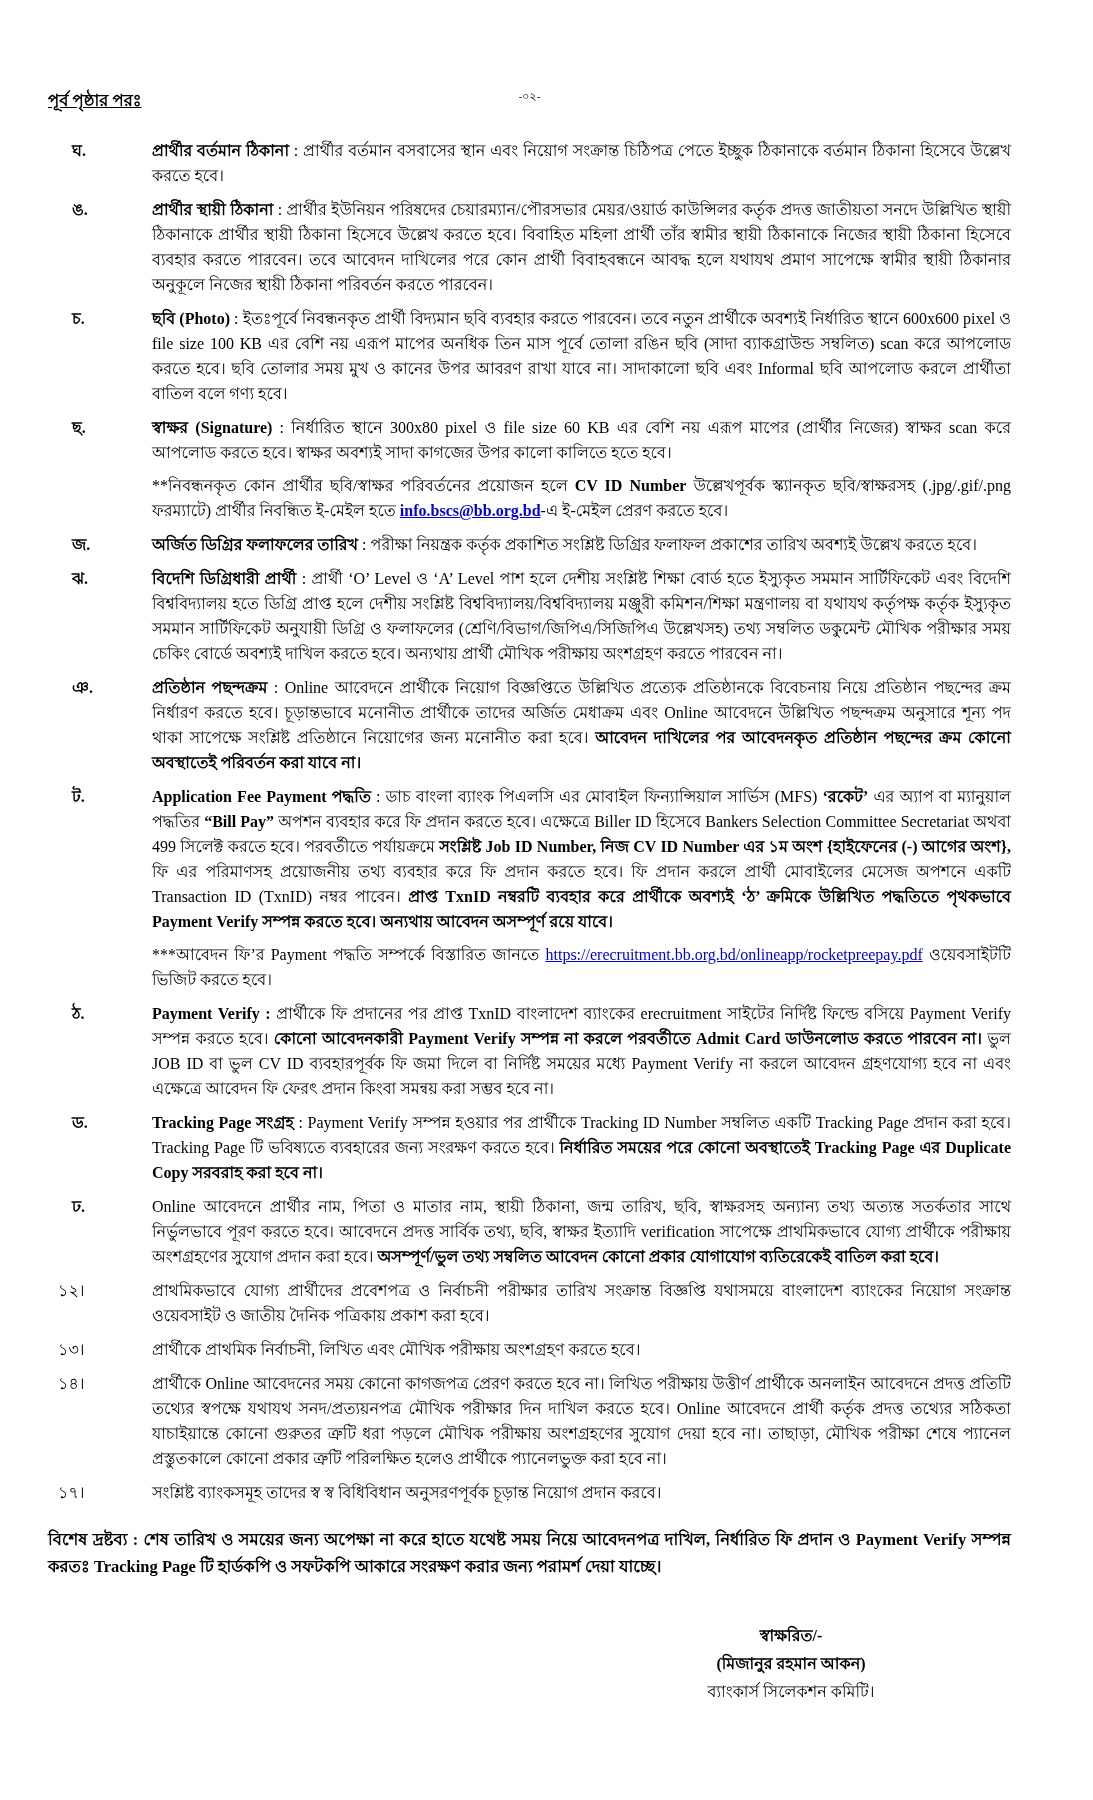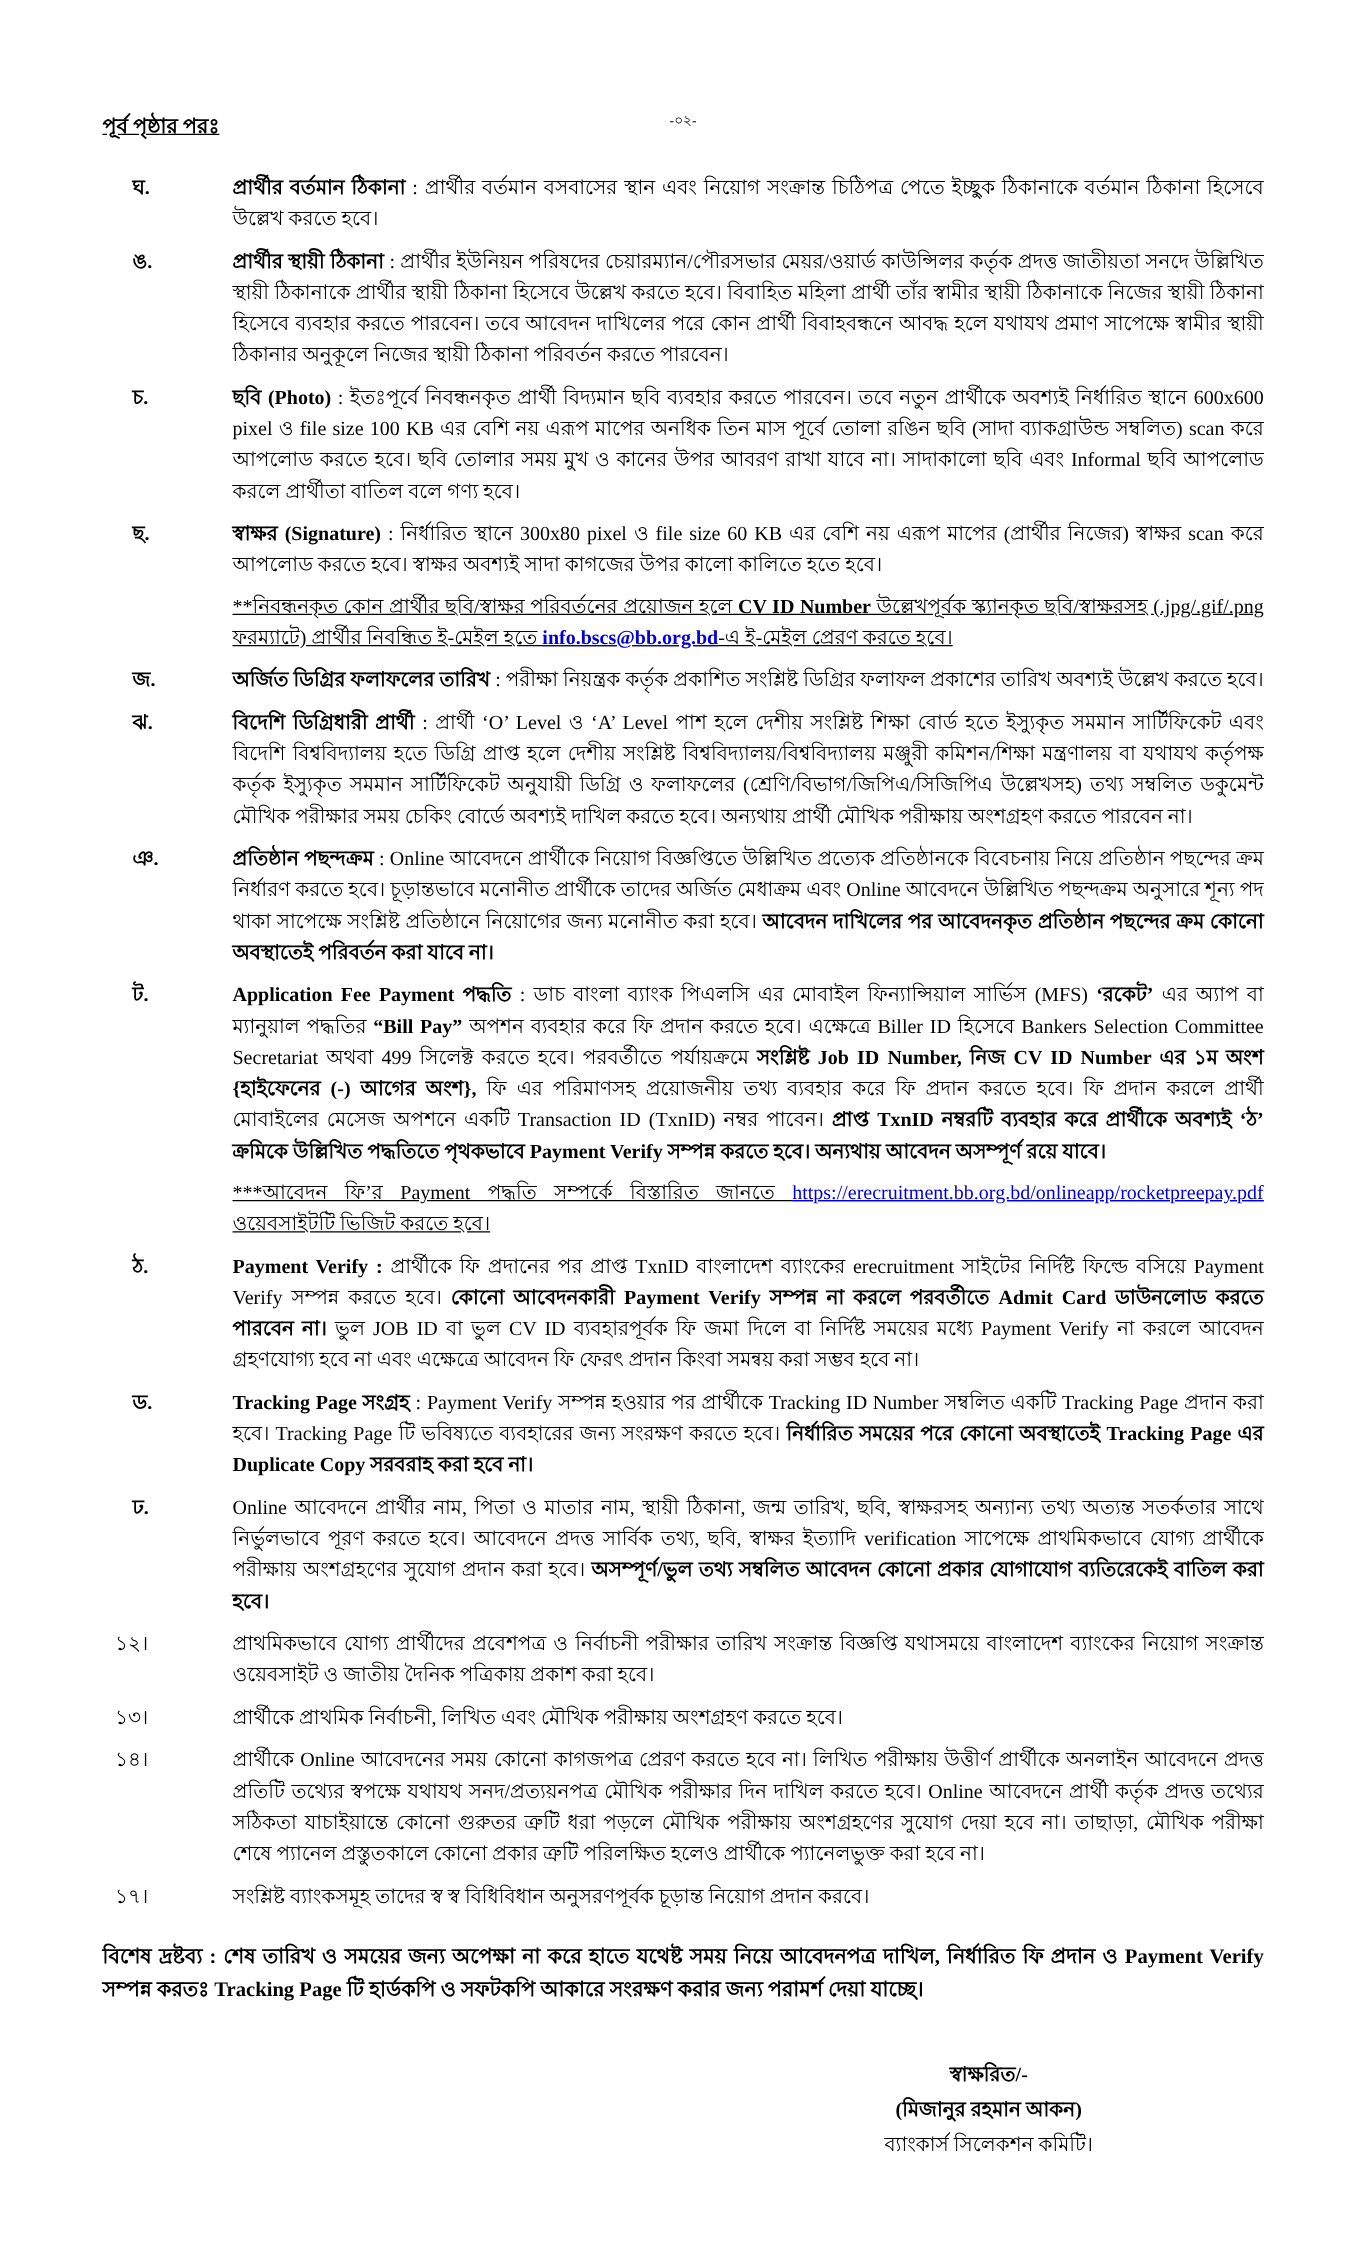--- a/index.html
+++ b/index.html
@@ -7,21 +7,21 @@
     background: #ffffff;
     width: 1093px; height: 1800px;
     overflow: hidden;
     color: #000;
     font-family: "Liberation Serif", "DejaVu Serif", serif;
     font-size: 16px;
   }
   .page {
     box-sizing: border-box;
     width: 1093px; height: 1800px;
-    padding: 88px 82px 0 82px;
+    padding: 88px 82px 0 48px;
     position: relative;
   }
   .header { position: relative; height: 28px; margin-bottom: 22px; }
   .header .cont {
     font-weight: bold;
     text-decoration: underline;
     font-size: 16.5px;
   }
   .header .pagenum {
     position: absolute; left: 0; right: 0; top: 0;
@@ -40,21 +40,21 @@
     font-weight: bold;
     white-space: nowrap;
   }
   .item.num .label {
     padding-left: 10px;
     flex-basis: 54px;
     font-weight: normal;
   }
   .item .body { flex: 1; text-align: justify; margin-left: 40px; }
   .para { margin: 0; }
-  .para.sub { margin-top: 8px; text-decoration: underline; }
+  .para.sub { margin-top: 8px; }
   .b { font-weight: bold; }
   a.link {
     color: var(--link-color, #0000dd);
     text-decoration: underline;
     word-break: break-all;
   }
   a.link.b { font-weight: bold; }
   .note {
     margin-top: 21px;
     font-weight: bold;

